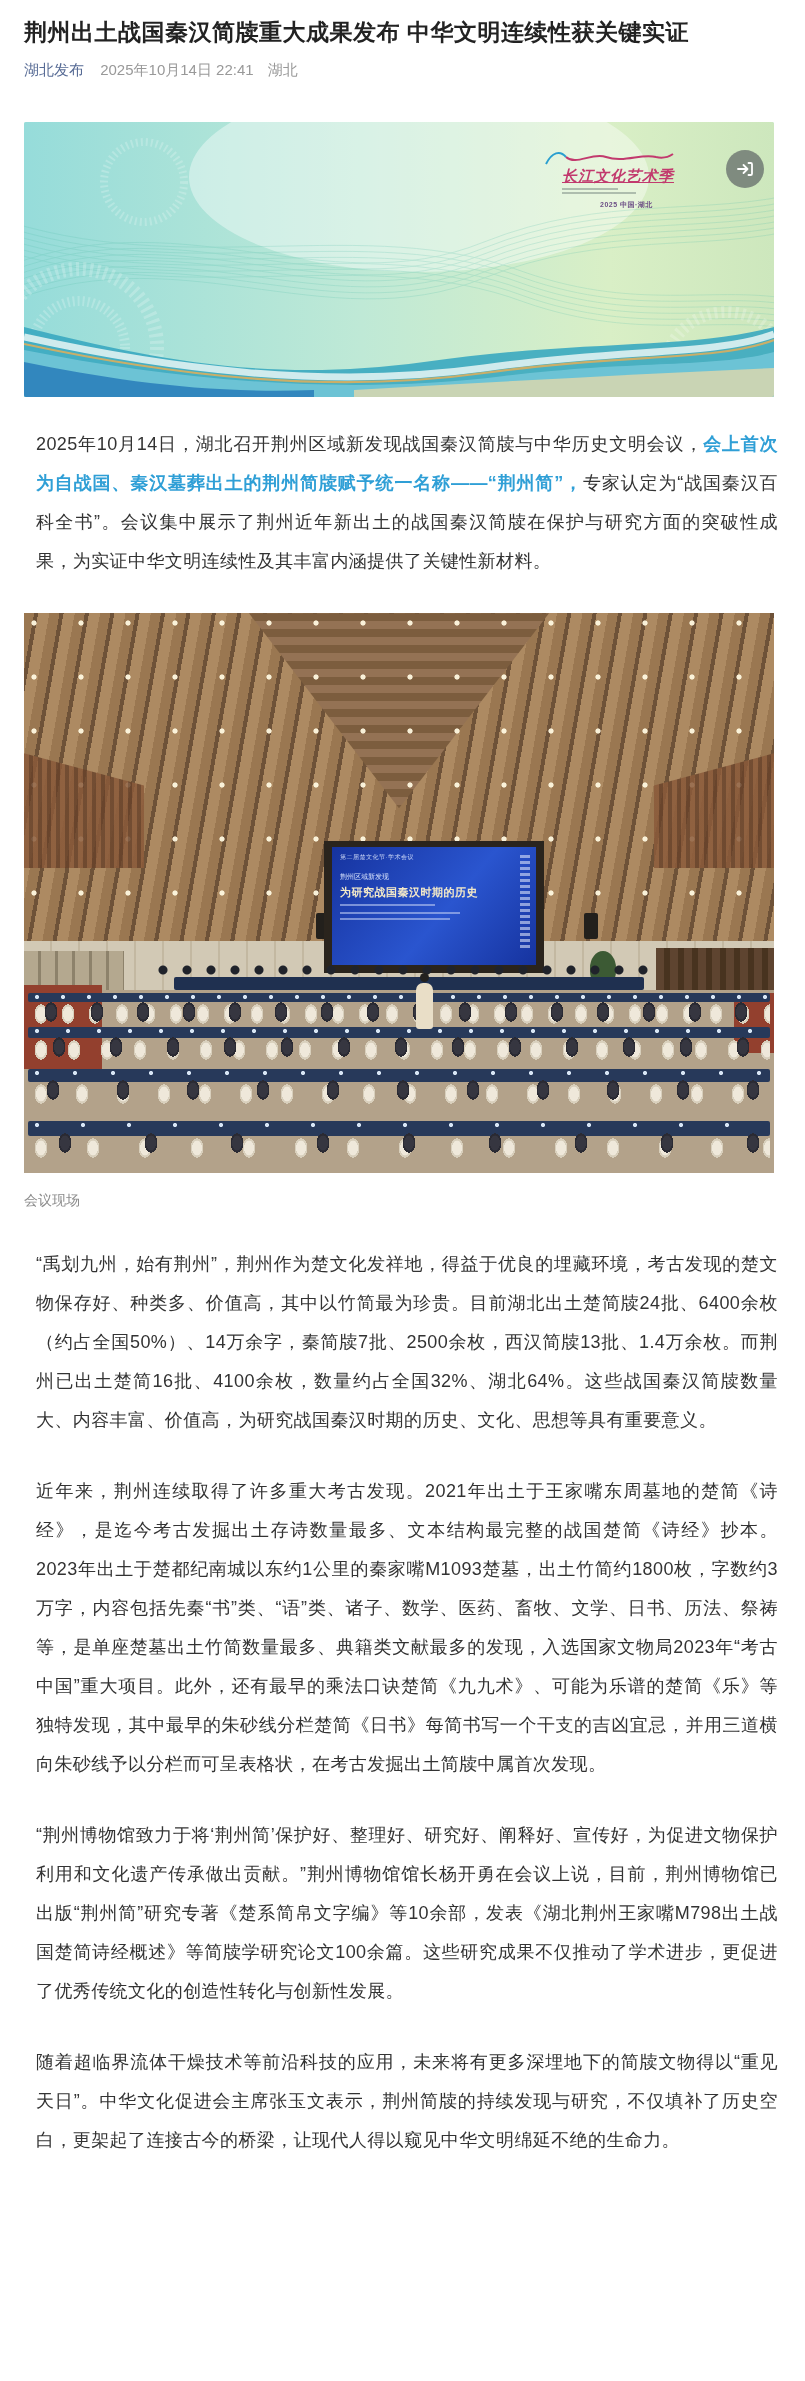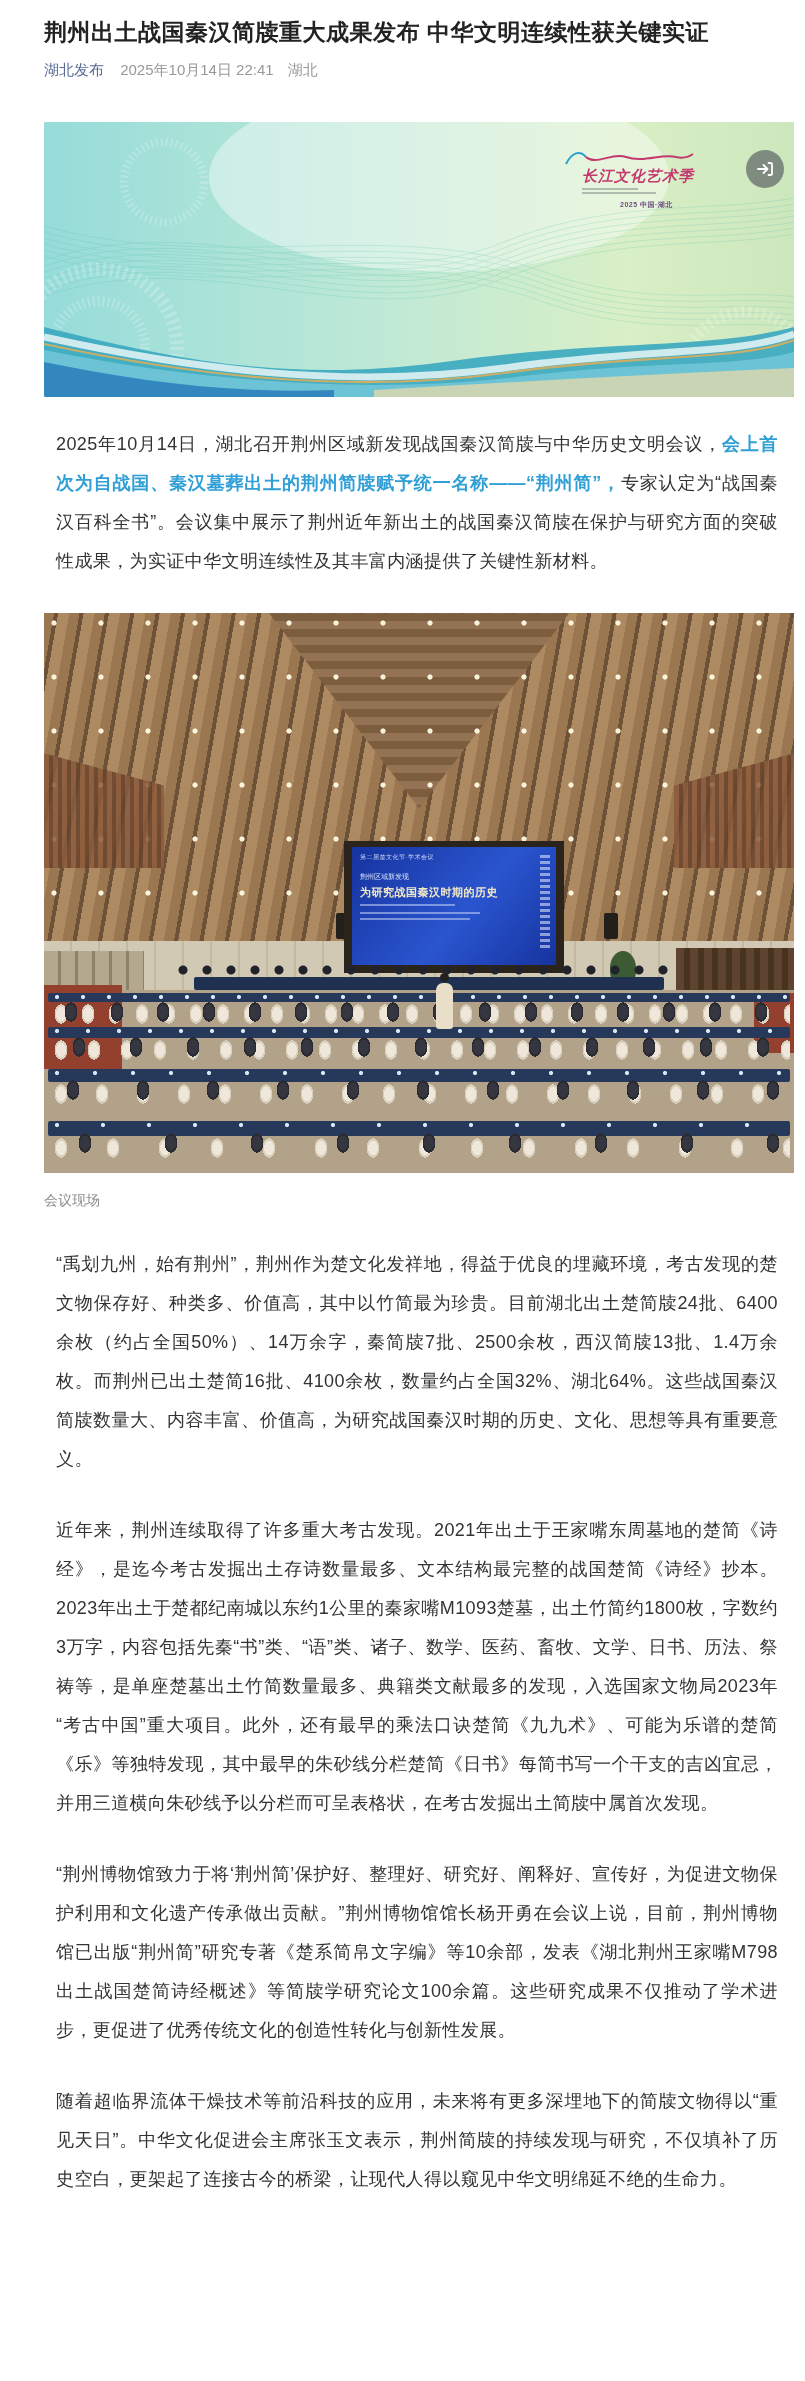--- a/index.html
+++ b/index.html
@@ -1,30 +1,30 @@
 <!DOCTYPE html>
 <html lang="zh"><head>
 <meta charset="utf-8">
 <style>
   html,body{margin:0;padding:0;background:#ffffff;}
   body{font-family:"Liberation Sans","DejaVu Sans",sans-serif;color:#333;}
-  .page{width:805px;box-sizing:border-box;padding:16px 27px 30px 44px;background:#fff;}
+  .page{width:805px;box-sizing:border-box;padding:16px 27px 30px 24px;background:#fff;}
 
   
   h1.title{font-size:23px;line-height:1.45;font-weight:700;color:#222;margin:0 0 12px 0;letter-spacing:.5px;}
   .meta{font-size:15px;color:#999;margin:0 0 42px 0;}
   .meta .account{color:#576b95;margin-right:12px;cursor:pointer;}
   .meta .date{margin-right:10px;}
 
   
   .banner{position:relative;width:750px;height:275px;border-radius:2px;overflow:hidden;background:#bfe8da;}
   .banner svg.bg{position:absolute;inset:0;display:block;}
   .banner-logo{position:absolute;top:26px;right:52px;width:160px;text-align:left;}
   .banner-logo .wavesvg{display:block;margin-left:-18px;}
-  .logo-title{font-size:15px;font-weight:700;font-style:italic;color:#c23a6e;letter-spacing:1px;line-height:1.1;}
+  .logo-title{font-size:15px;font-weight:700;font-style:italic;color:#c23a6e;letter-spacing:1px;line-height:1.1;text-decoration:underline;}
   .logo-bars{margin-top:3px;}
   .logo-bars i{display:block;height:2px;background:#7f8e86;opacity:.55;margin:2px 0;width:56px;}
   .logo-bars i:last-child{width:74px;}
   .logo-sub{margin-top:6px;margin-left:38px;font-size:7px;color:#6c4f86;font-weight:700;letter-spacing:.5px;}
   .banner-btn{position:absolute;top:28px;right:10px;width:38px;height:38px;border-radius:50%;
     background:rgba(96,102,102,.72);display:flex;align-items:center;justify-content:center;cursor:pointer;}
 
   
   p.para{font-size:18px;line-height:39px;margin:0 0 32px 12px;text-align:justify;letter-spacing:.4px;color:#333;}
   p.para .hl{color:#2f9fd6;font-weight:700;}

